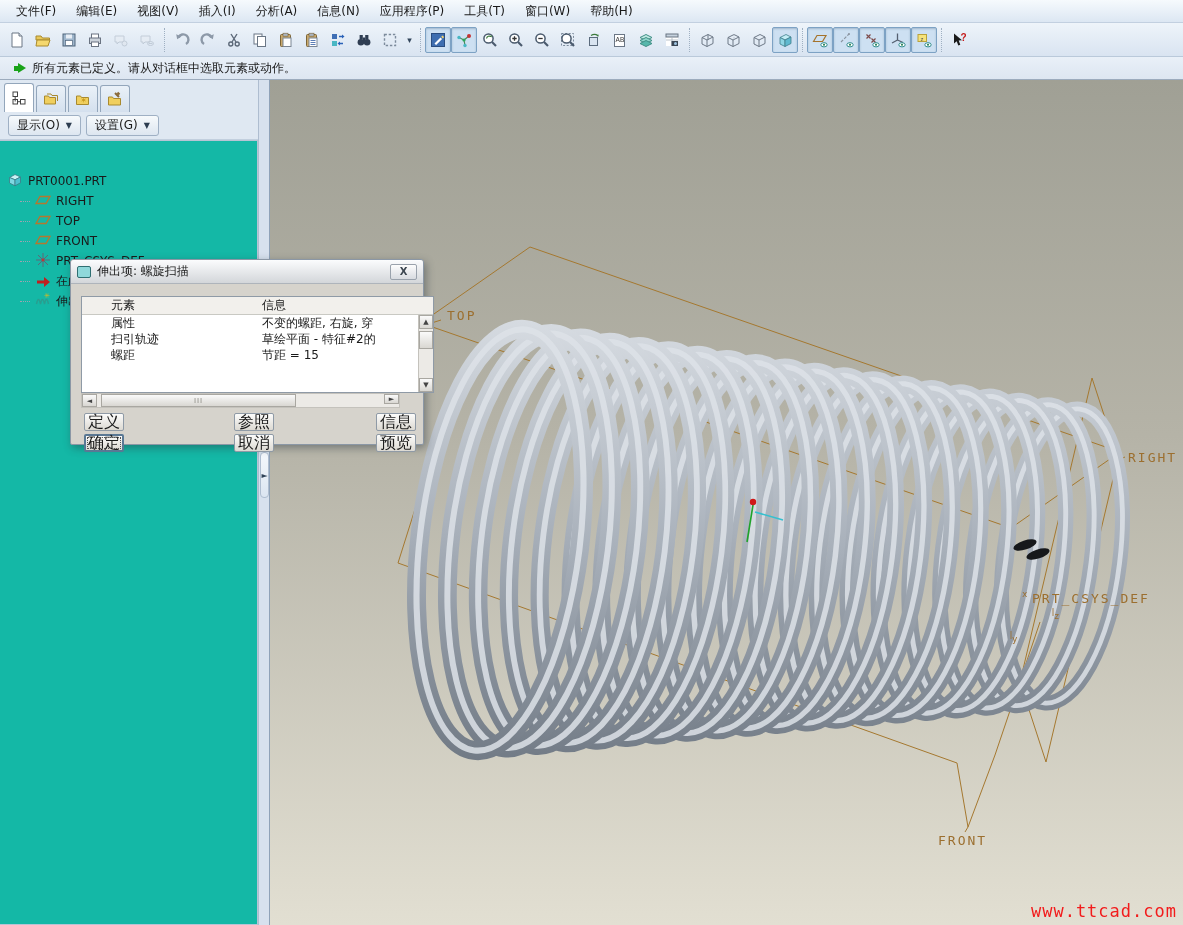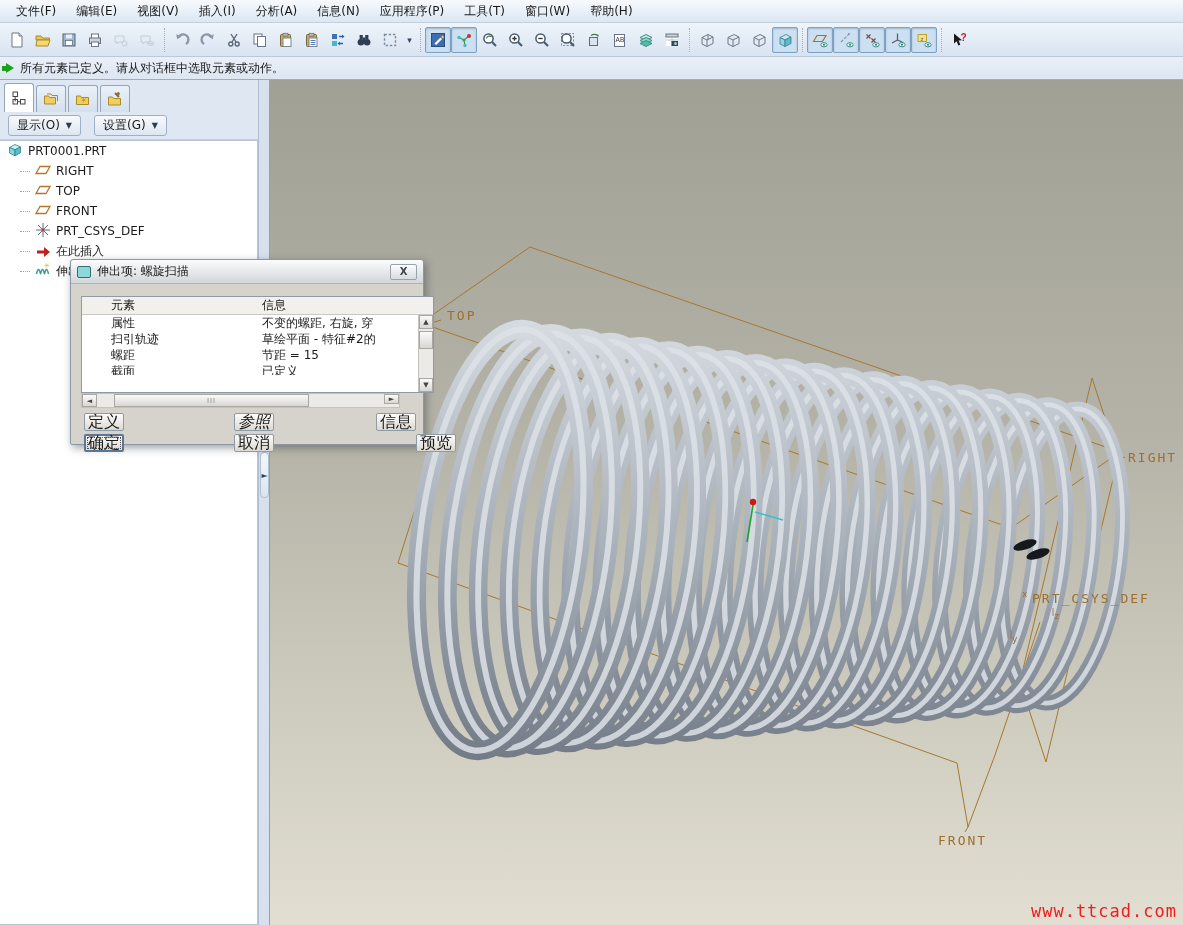--- a/index.html
+++ b/index.html
@@ -17,42 +17,42 @@
     background:linear-gradient(#eef4fa,#d9e4f1); border-bottom:1px solid #bac9da; }
   .tb-sep { width:1px; height:24px; margin:0 4px; border-left:1px dotted #9fb0c2; }
   .tbtn { width:26px; height:26px; display:flex; align-items:center; justify-content:center;
     border:1px solid transparent; border-radius:2px; }
   .tbtn.pressed { background:#cde0f2; border:1px solid #7da2c4; box-shadow:inset 0 1px 2px rgba(60,90,120,.3); }
   .tbtn.disabled { opacity:.45; }
   .tbtn svg { display:block; }
   .tbtn.caret { width:13px; font-size:9px; color:#33465c; }
 
   
-  .msgbar { height:23px; display:flex; align-items:center; gap:6px; padding-left:6px;
+  .msgbar { height:23px; display:flex; align-items:center; gap:6px; padding-left:18px;
     background:linear-gradient(#e9f0f8,#dde6f1); border-bottom:1px solid #9cabbd; }
   .msg-arrow { width:0; height:0; border-left:8px solid #19a319; border-top:5px solid transparent;
     border-bottom:5px solid transparent; position:relative; }
   .msg-arrow::before { content:""; position:absolute; left:-12px; top:-2.5px; width:5px; height:5px; background:#19a319; }
 
   
   .main { position:absolute; top:80px; left:0; right:0; bottom:0; display:flex; }
 
   
   .navigator { width:258px; background:#dfe8f2; display:flex; flex-direction:column; }
   .nav-tabs { height:32px; display:flex; align-items:flex-end; padding:3px 2px 0 4px; gap:2px; }
   .nav-tab { width:30px; height:27px; display:flex; align-items:center; justify-content:center;
     border:1px solid #93a6bb; border-bottom:none; border-radius:3px 3px 0 0;
     background:linear-gradient(#eaf1f8,#d4e0ee); }
   .nav-tab.active { background:#fff; height:29px; }
-  .nav-btns { height:28px; display:flex; gap:13px; padding:3px 0 3px 8px; background:#dfe8f2;
+  .nav-btns { height:28px; display:flex; gap:5px; padding:3px 0 3px 8px; background:#dfe8f2;
     border-bottom:1px solid #c2cfde; }
   .nav-drop { min-width:68px; padding:2px 8px; border:1px solid #9fb0c4; border-radius:3px;
     background:linear-gradient(#f7fafc,#dde6f0); display:flex; align-items:center; gap:6px; font-size:12px; }
   .nav-drop .dd { font-size:8px; color:#2d3d50; }
-  .tree { flex:1; background:#ffffff; border:1px solid #b7c4d4; border-left:none; overflow:hidden; }
+  .tree { flex:1; background:#14b8a6; border:1px solid #b7c4d4; border-left:none; overflow:hidden; padding-top:30px; }
   .tree-row { height:20px; display:flex; align-items:center; gap:4px; white-space:nowrap; }
   .tree-row .ti { flex:0 0 auto; }
   .tree-guide { display:inline-block; width:10px; border-top:1px dotted #9aa5b1; margin-left:4px; }
 
   
   .sash { width:12px; background:#d7e1ee; border-left:1px solid #aebdd0; border-right:1px solid #8fa2b8; position:relative; }
   .sash-handle { position:absolute; left:1px; width:9px; height:46px; background:linear-gradient(#f4f8fc,#dbe5f1);
     border:1px solid #aebdd0; border-radius:4px; display:flex; align-items:center; justify-content:center;
     font-size:8px; color:#2f4257; }
   .sash-handle.h1 { top:320px; }
@@ -86,21 +86,21 @@
   .dlg-row { height:16px; display:flex; font-size:12px; }
   .vscroll { position:absolute; right:0; top:18px; bottom:0; width:15px; background:#eceae6; border-left:1px solid #c4c2bc; }
   .vscroll .sb { height:14px; display:flex; align-items:center; justify-content:center; font-size:7px; color:#444;
     background:linear-gradient(#fafafa,#d9d7d2); border:1px solid #a9a7a1; }
   .vscroll .thumb { height:18px; margin-top:2px; background:linear-gradient(#fafafa,#d9d7d2); border:1px solid #a9a7a1; }
   .vscroll .down { position:absolute; bottom:0; left:0; right:0; }
   .hscroll { position:absolute; left:10px; top:133px; width:319px; height:15px; background:#eceae6;
     border:1px solid #c4c2bc; display:flex; }
   .hscroll .sb { width:15px; display:flex; align-items:center; justify-content:center; font-size:7px; color:#444;
     background:linear-gradient(#fafafa,#d9d7d2); border:1px solid #a9a7a1; }
-  .hscroll .thumb { width:195px; margin-left:17px; background:linear-gradient(#fafafa,#d9d7d2);
+  .hscroll .thumb { width:195px; margin-left:4px; background:linear-gradient(#fafafa,#d9d7d2);
     border:1px solid #a9a7a1; display:flex; align-items:center; justify-content:center;
     font-size:7px; color:#8a887f; letter-spacing:1px; }
   .hscroll .right { position:absolute; right:0; }
   .dlg-btn { position:absolute; width:40px; height:18px; font-size:16px; display:flex; align-items:center;
     justify-content:center; background:linear-gradient(#fcfcfb,#dcd9d2); border:1px solid #8f9aa6; border-radius:2px; }
   .dlg-btn.default { outline:1px dotted #555; outline-offset:-4px; border:2px solid #5a7894; }
 </style>
 </head>
 <body>
 
@@ -614,39 +614,35 @@
             <span class="dlg-col-in">不变的螺距, 右旋, 穿</span>
           </div>
           <div class="dlg-row">
             <span class="dlg-col-el">扫引轨迹</span>
             <span class="dlg-col-in">草绘平面 - 特征#2的</span>
           </div>
           <div class="dlg-row">
             <span class="dlg-col-el">螺距</span>
             <span class="dlg-col-in">节距 = 15</span>
           </div>
-          <div class="dlg-row">
-            <span class="dlg-col-el">截面</span>
-            <span class="dlg-col-in">已定义</span>
-          </div>
         </div>
       <div class="vscroll">
         <div class="sb">▲</div>
         <div class="thumb"></div>
         <div class="sb down">▼</div>
       </div>
     </div>
     <div class="hscroll">
       <div class="sb">◄</div>
       <div class="thumb">III</div>
       <div class="sb right">►</div>
     </div>
     <div id="dlgbtns">
         <div class="dlg-btn" style="left: 13px; top: 153px;">定义</div>
-        <div class="dlg-btn" style="left: 163px; top: 153px; font-style: italic;">参照</div>
+        <div class="dlg-btn" style="left: 163px; top: 153px;">参照</div>
         <div class="dlg-btn" style="left: 305px; top: 153px;">信息</div>
         <div class="dlg-btn default" style="left: 13px; top: 174px;">确定</div>
         <div class="dlg-btn" style="left: 163px; top: 174px;">取消</div>
-        <div class="dlg-btn" style="left: 305px; top: 174px; margin-left: 40px;">预览</div>
+        <div class="dlg-btn" style="left: 305px; top: 174px;">预览</div>
       </div>
   </div>
 
 </div>
 
 </body></html>

